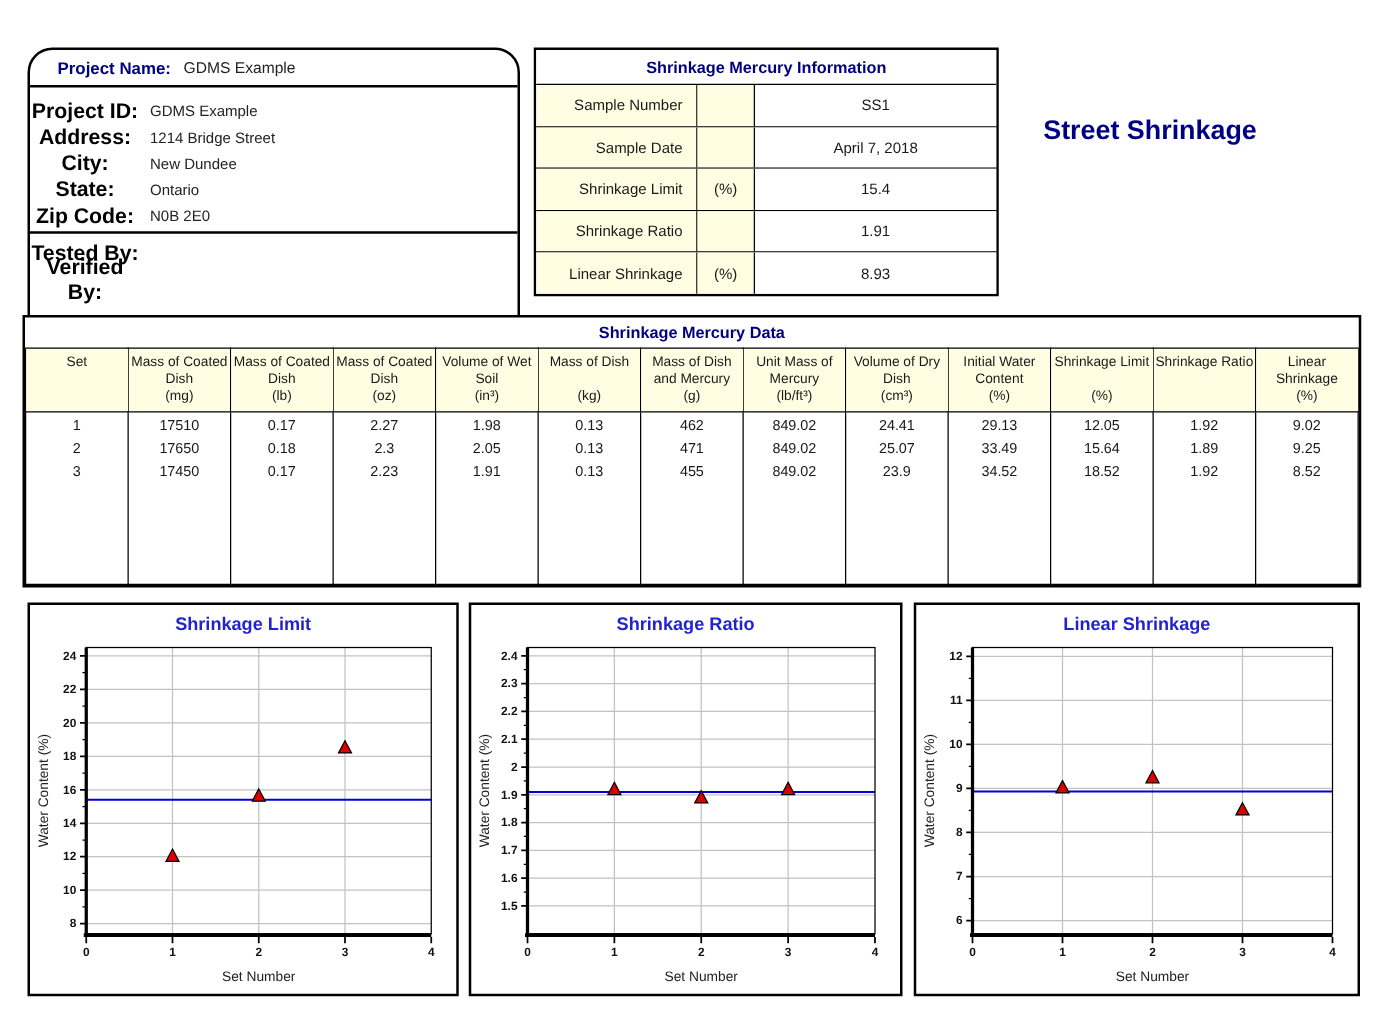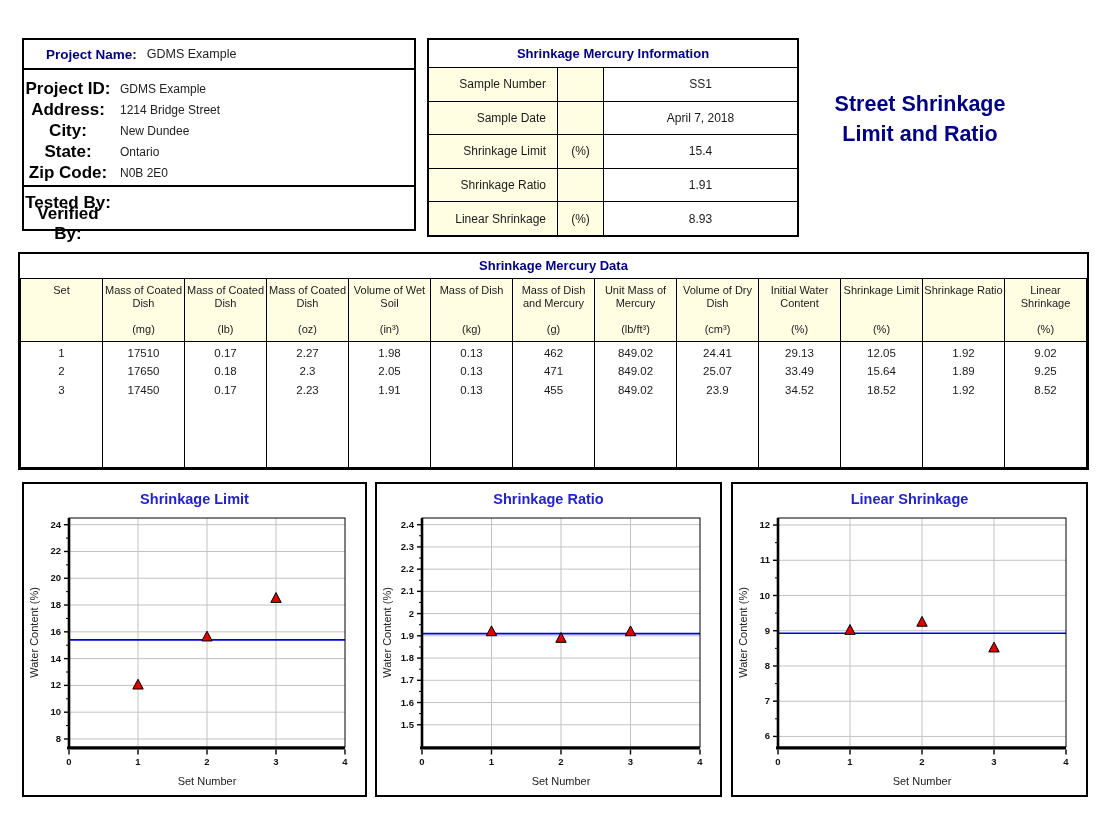--- a/index.html
+++ b/index.html
@@ -6,21 +6,21 @@
   html,body { width:1107px; height:827px; background:#ffffff; }
   body {
     position:relative;
     font-family:"Liberation Sans","DejaVu Sans",sans-serif;
     color:#1a1a1a;
     overflow:hidden;
   }
   .box { position:absolute; background:#fff; border:2px solid #000; }
 
   
-  #project-box { left:22px; top:38px; width:394px; height:193px; }
+  #project-box { left:22px; top:38px; width:394px; height:240px;border-radius:20px; }
   .pb-title-row { height:30px; border-bottom:2px solid #000; display:flex; align-items:center; padding-left:22px; }
   .pb-title-label { font-weight:bold; font-size:13.5px; color:#00007e; }
   .pb-title-value { font-size:12.5px; color:#222; margin-left:10px; }
   #pb-fields { height:117px; border-bottom:2px solid #000; padding-top:8px; }
   .pb-row { display:flex; height:21px; align-items:center; }
   .pb-label { width:88px; text-align:center; font-weight:bold; font-size:17px; color:#000; }
   .pb-value { margin-left:8px; font-size:12px; color:#222; }
   #pb-signs { padding-top:5px; }
   #pb-signs .pb-row { height:21px; }
 
@@ -41,21 +41,21 @@
 
   
   #main-title { position:absolute; left:770px; top:90px; width:300px; text-align:center;
                 font-weight:bold; font-size:21.5px; line-height:1.38; color:#000082; }
 
   
   #data-box { left:18px; top:252px; width:1071px; height:218px; }
   #data-table { width:100%; height:100%; border-collapse:collapse; table-layout:fixed; }
   .dt-title-cell { border:none; border-bottom:1px solid #000; height:24px; text-align:center;
                    font-weight:bold; font-size:13px; color:#00007e; }
-  .dt-h { border:1px solid #000; background:#fffee3; height:63px; font-weight:normal; font-size:11px;
+  .dt-h { border:1px solid #000; background:#fffee3; height:51px; font-weight:normal; font-size:11px;
           line-height:13px; vertical-align:top; padding:5px 1px 4px 1px; position:relative; color:#1a1a1a; }
   .h-unit { position:absolute; left:0; right:0; bottom:5px; text-align:center; }
   .dt-c { border:1px solid #000; vertical-align:top; text-align:center; font-size:11.5px; padding-top:2px; }
   .dt-v { height:18.5px; line-height:18.5px; }
 
   
   .chart-box { position:absolute; top:482px; height:315px; background:#fff; border:2px solid #000; }
   #chart-1 { left:22px;  width:345px; }
   #chart-2 { left:375px; width:347px; }
   #chart-3 { left:731px; width:357px; }
@@ -129,21 +129,20 @@
       <div class="it-row">
         <div class="it-label">Linear Shrinkage</div>
         <div class="it-unit">(%)</div>
         <div class="it-value">8.93</div>
       </div>
     </div>
 </div>
 
 <div id="main-title">
   <div>Street Shrinkage</div>
-  <div>Limit and Ratio</div>
 </div>
 
 <div class="box" id="data-box">
   <table id="data-table">
     <tbody>
       <tr>
         <td class="dt-title-cell" colspan="13">Shrinkage Mercury Data</td>
       </tr>
       <tr id="dt-header-row">
           <th class="dt-h">

